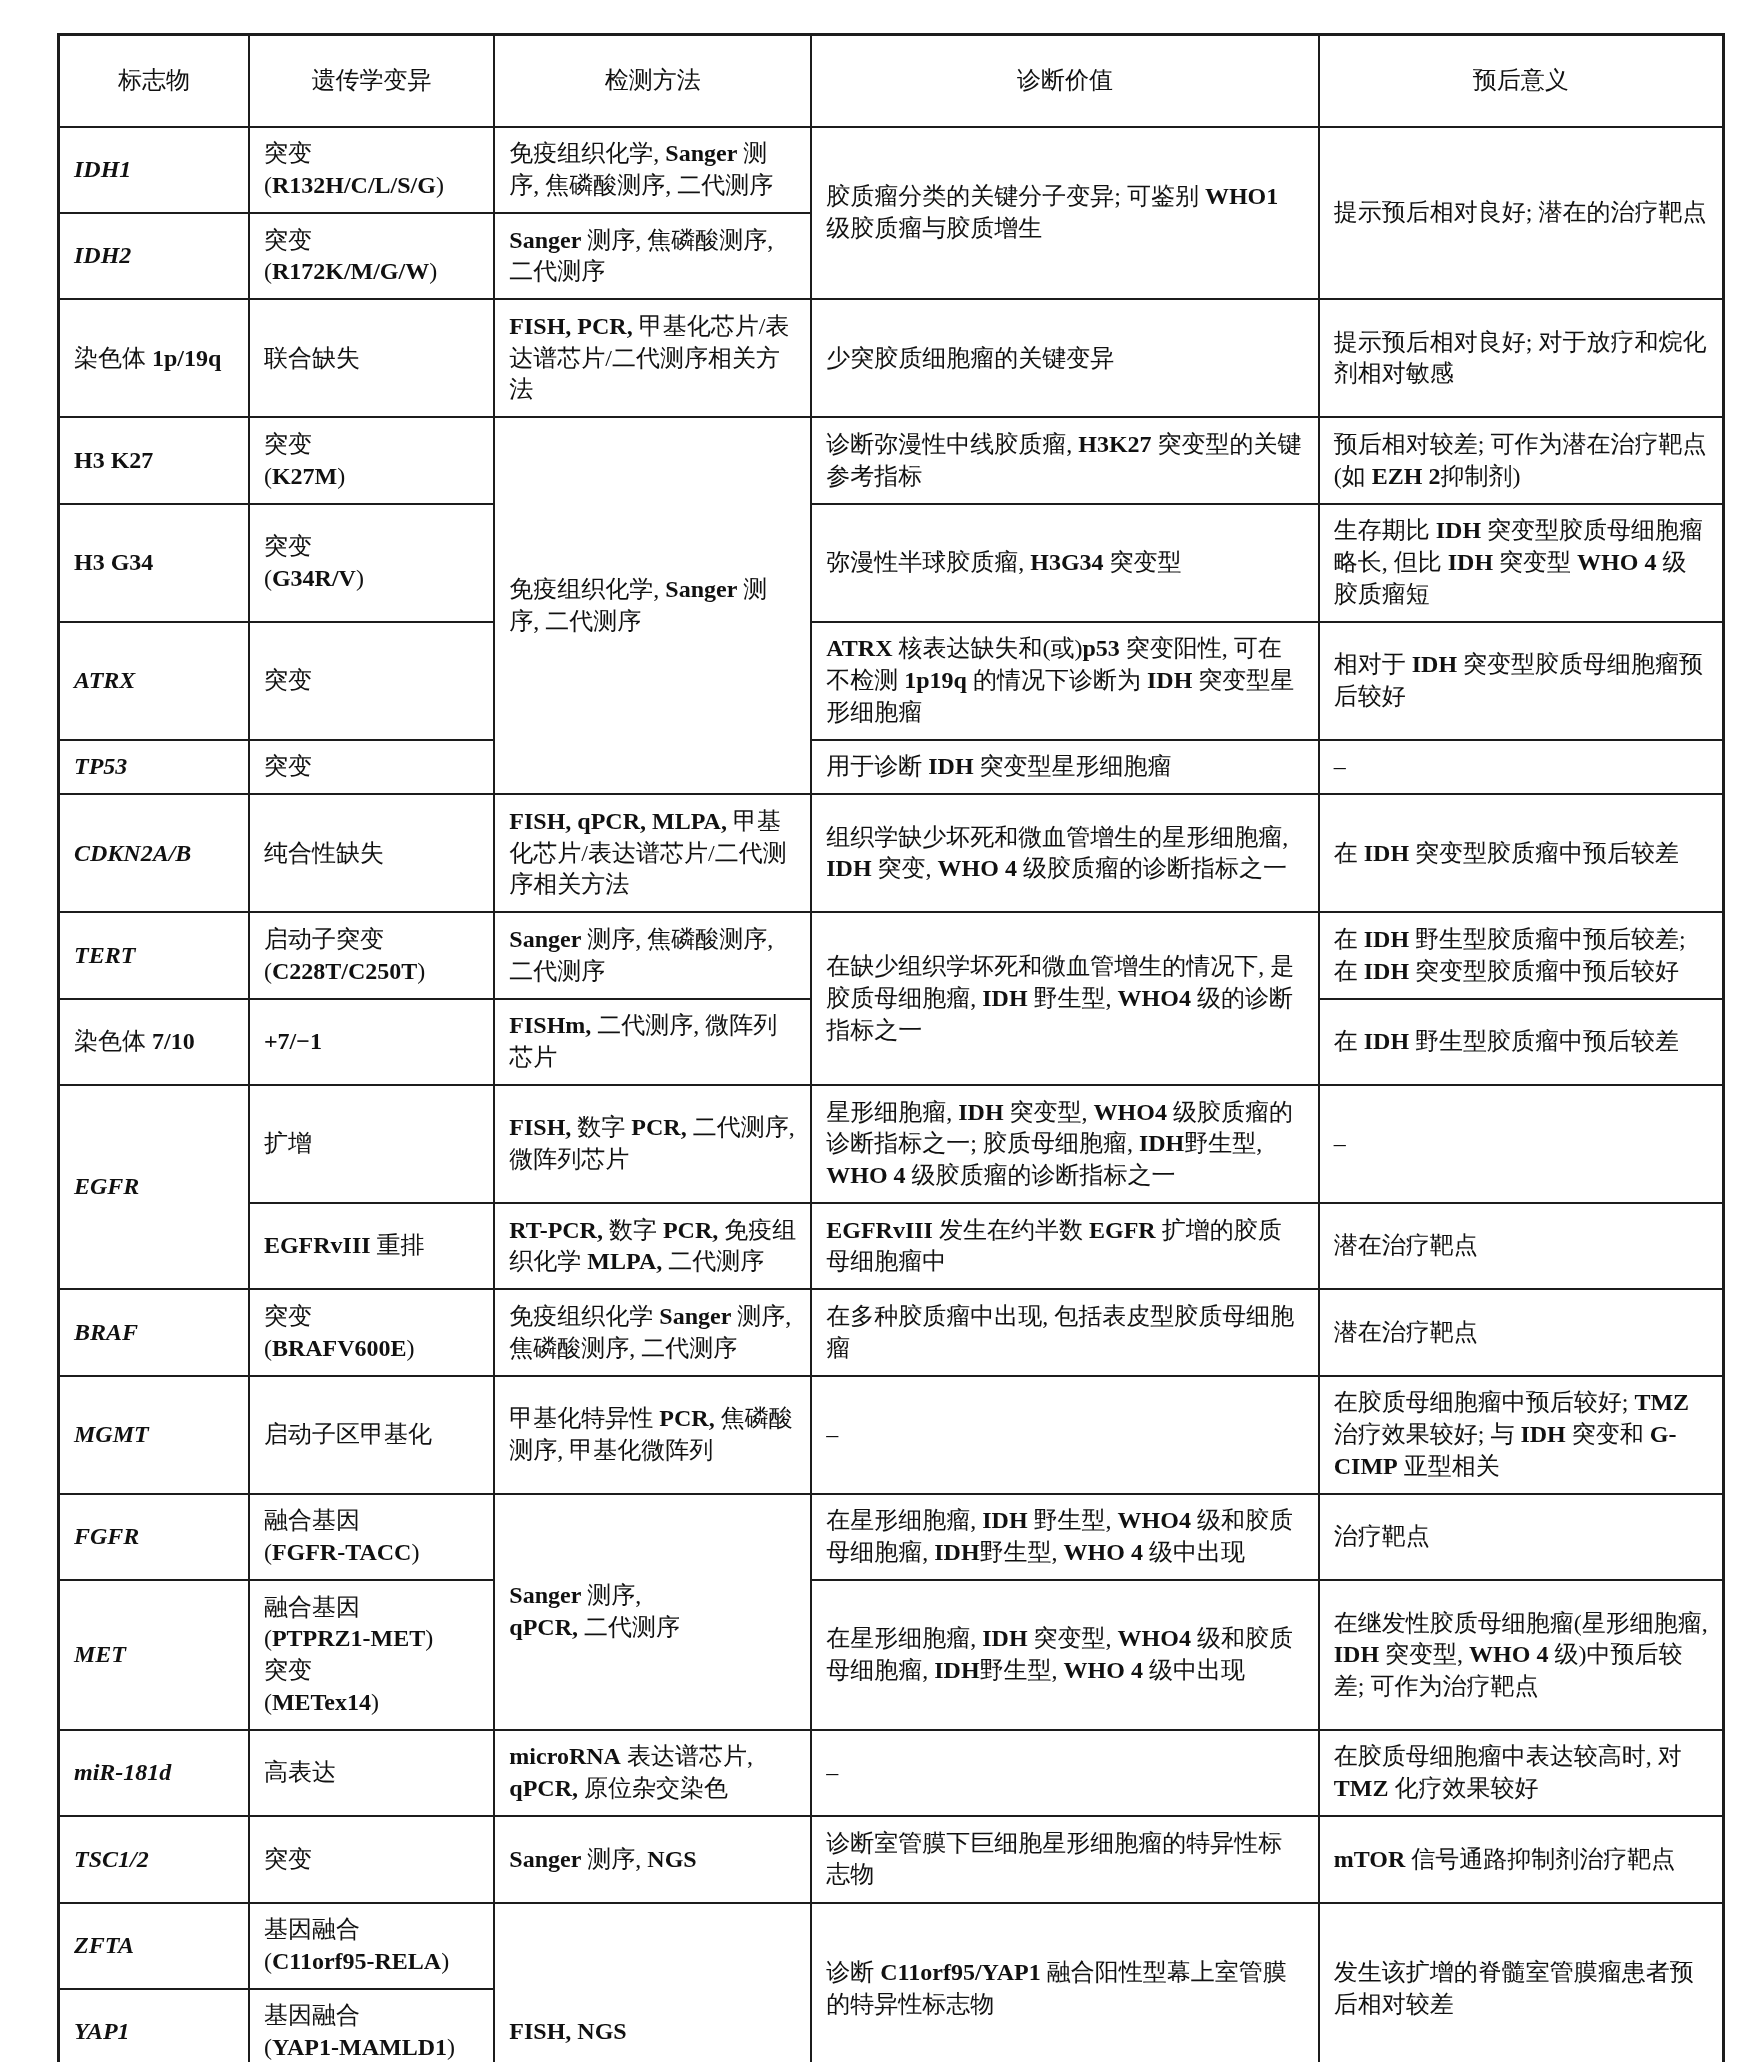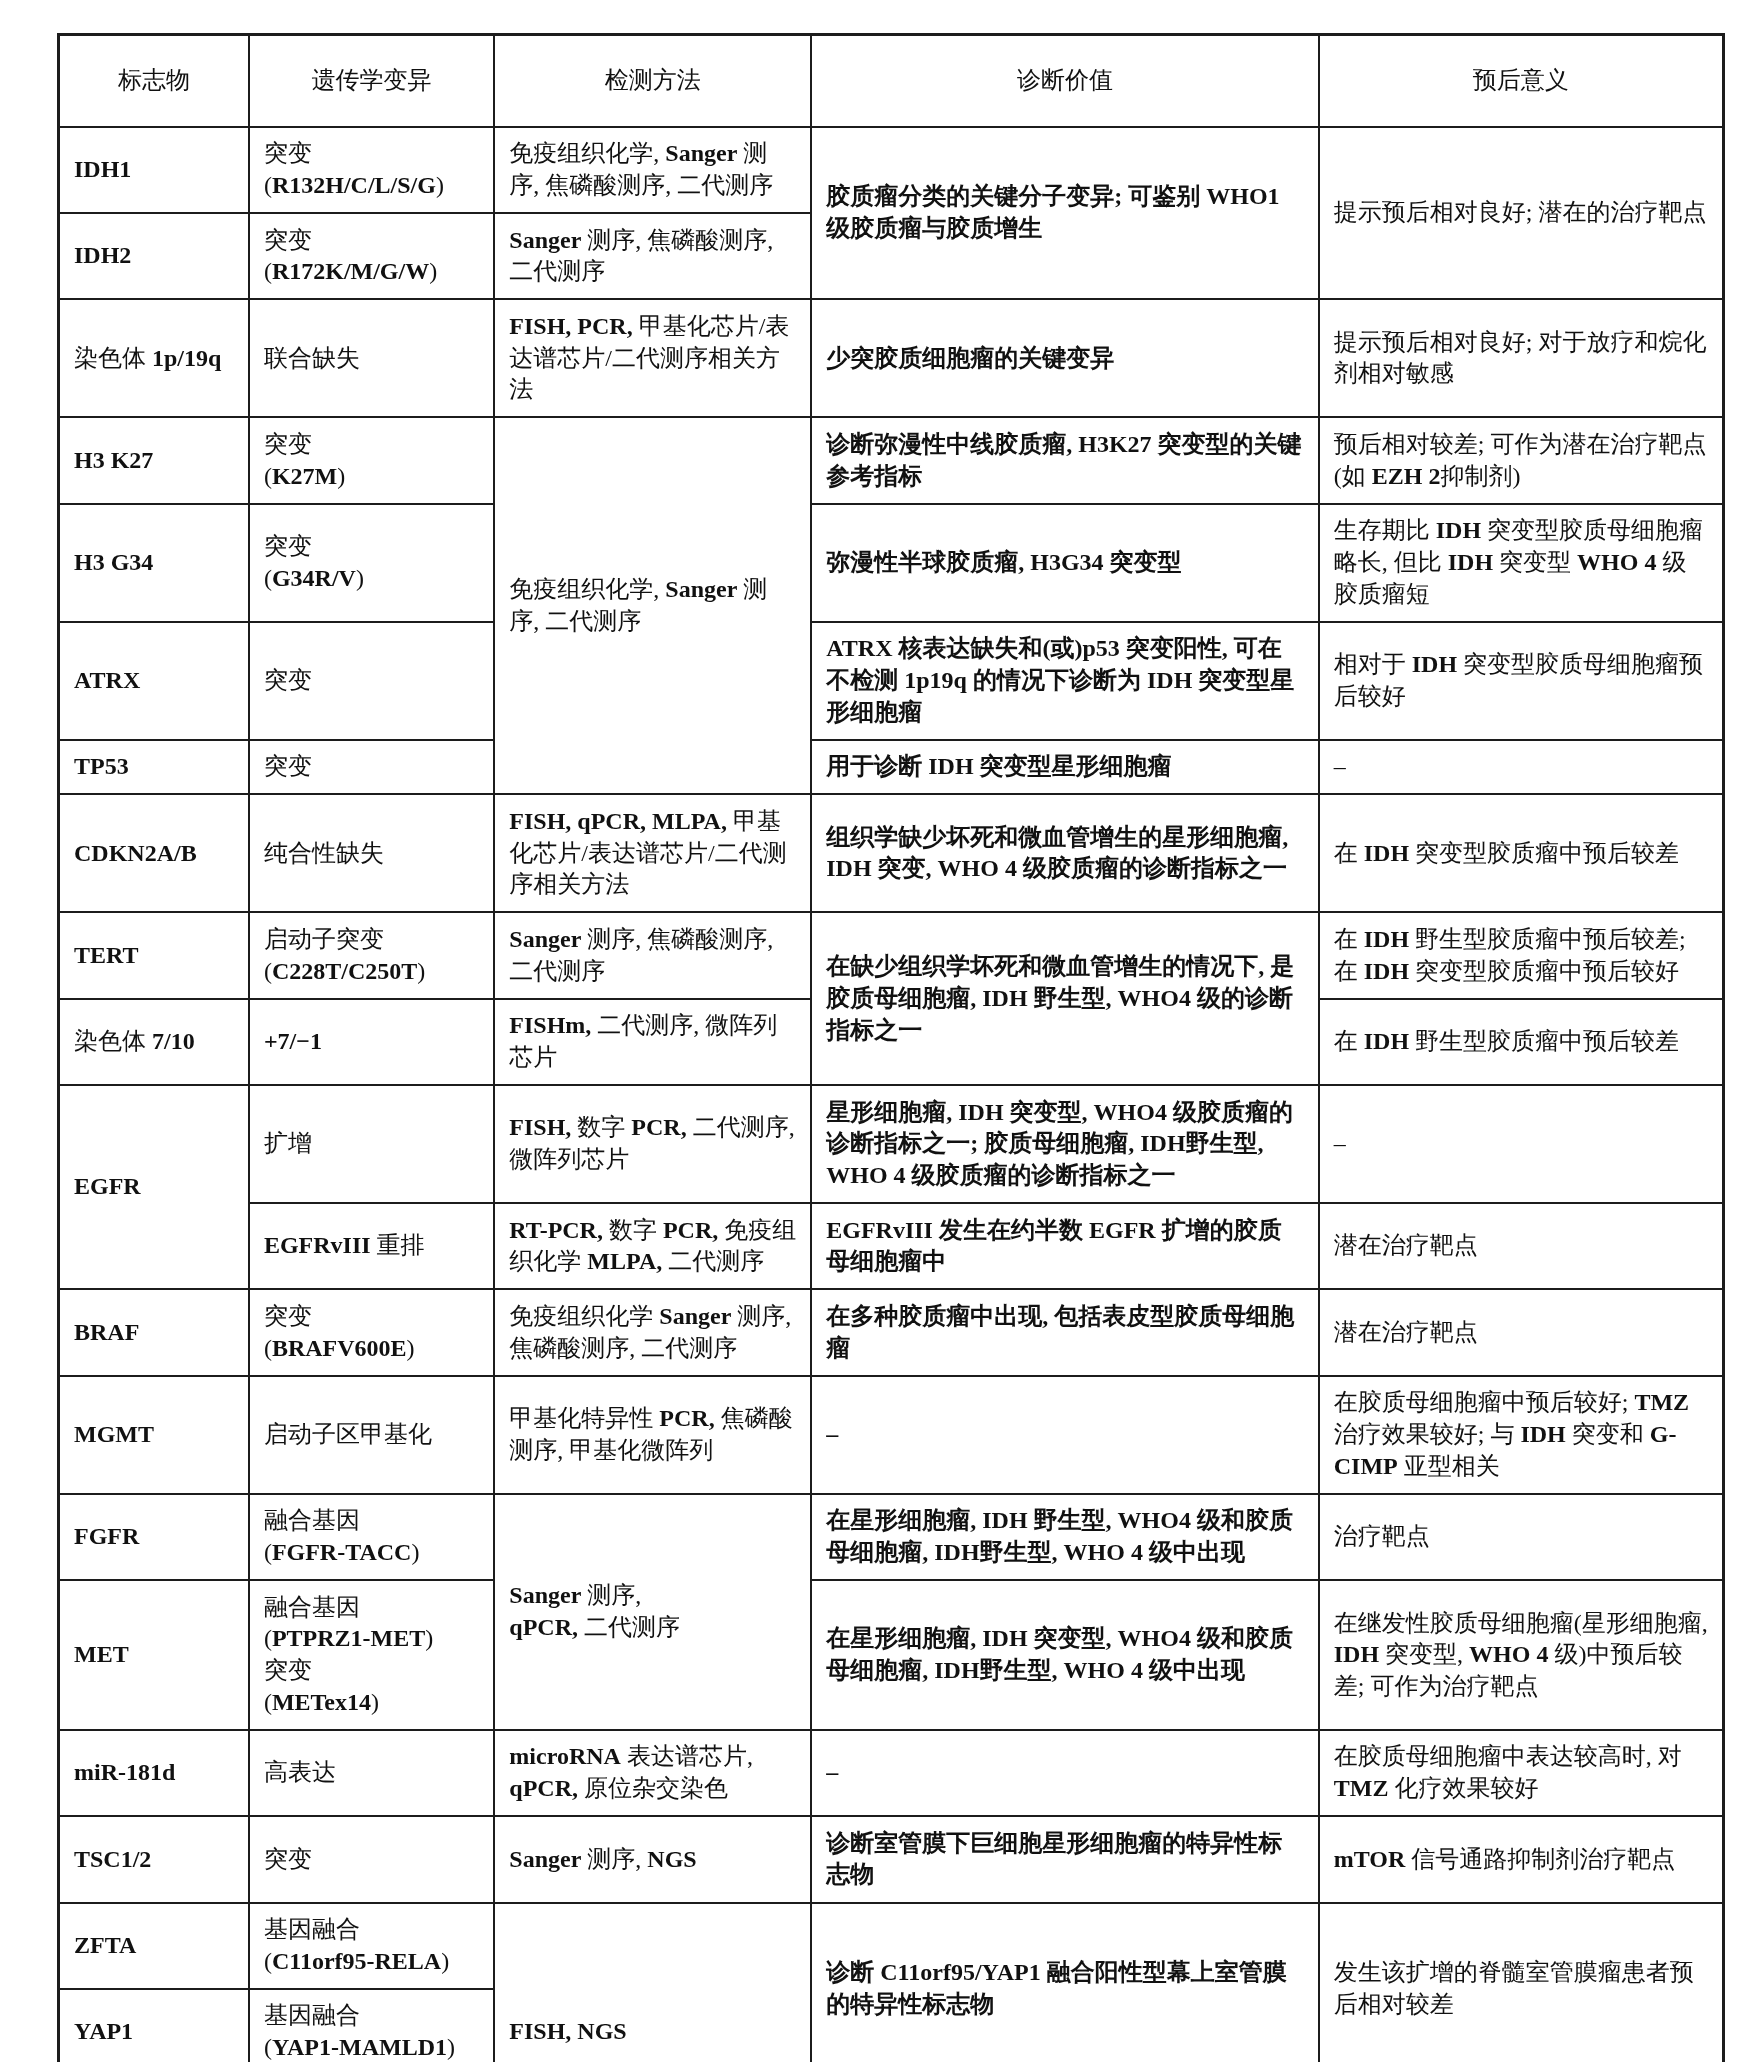--- a/index.html
+++ b/index.html
@@ -28,25 +28,25 @@
     word-break:break-word;
   }
   table.marker-table{border:3.5px solid #1c1c1c;}
   table.marker-table th{
     font-weight:normal;
     text-align:center;
     padding:29px 7px;
   }
   td.center{text-align:center;}
   td b{font-family:"Liberation Serif","DejaVu Serif",serif;}
-  td.italic b{}
+  td.italic b{font-style:italic;}
   .col-marker{width:11%;}
   .col-variation{width:14.5%;margin-top:8px;}
   .col-method{width:19%;border-radius:12px;}
-  .col-diagnosis{width:31%;font-weight:bold;}
+  .col-diagnosis{width:31%;}
   .col-prognosis{width:24.5%;}
 </style>
 </head>
 <body>
 
 <table class="marker-table">
   <thead>
     <tr>
         <th class="col-marker">标志物</th>
         <th class="col-variation">遗传学变异</th>

